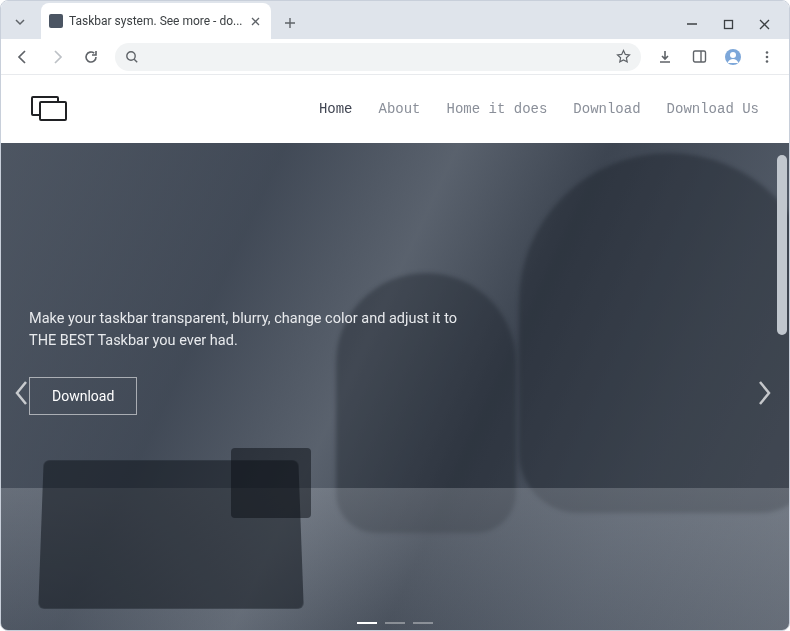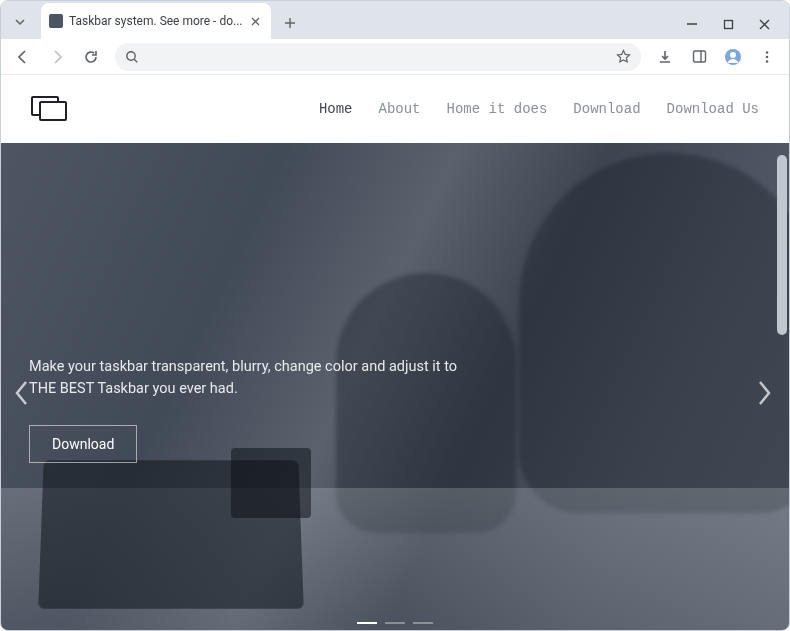--- a/index.html
+++ b/index.html
@@ -45,21 +45,21 @@
 
 .sil { position: absolute; background: rgba(20,26,34,0.35); border-radius: 50% 50% 40% 40%; filter: blur(2px); }
 .sil.p1 { width: 180px; height: 260px; left: 335px; top: 130px; border-radius: 90px 90px 40px 40px; }
 .sil.p2 { width: 300px; height: 360px; right: -30px; top: 10px; border-radius: 150px 150px 60px 60px; }
 .desk { position: absolute; left: 0; right: 0; bottom: 0; height: 150px; background: linear-gradient(rgba(200,205,212,0.25), rgba(200,205,212,0.08)); }
 .laptop { position: absolute; left: 40px; bottom: 30px; width: 260px; height: 150px; background: rgba(15,20,28,0.55); border-radius: 6px; transform: perspective(500px) rotateX(8deg); }
 .screen { position: absolute; left: 230px; bottom: 120px; width: 80px; height: 70px; background: rgba(10,14,20,0.5); border-radius: 4px; }
 
 .hero-content { position: absolute; left: 28px; top: 165px; right: 40px; color: #fff; }
 .hero-title { font-size: 40px; font-weight: 800; line-height: 1.1; letter-spacing: -0.5px; margin-bottom: 22px; }
-.hero-sub { font-size: 14.5px; line-height: 1.55; max-width: 430px; margin-bottom: 24px; color: #e8eaed; margin-top: 48px; }
+.hero-sub { font-size: 14.5px; line-height: 1.55; max-width: 430px; margin-bottom: 24px; color: #e8eaed; }
 .hero-btn { display: inline-block; padding: 10px 22px; border: 1px solid rgba(255,255,255,0.55); color: #fff; font-size: 14px; background: transparent; }
 
 .carousel-nav { position: absolute; top: 235px; width: 22px; height: 30px; color: rgba(255,255,255,0.7); font-size: 28px; display: flex; align-items: center; justify-content: center; }
 .cn-left { left: 10px; }
 .cn-right { right: 14px; }
 .dots { position: absolute; bottom: 14px; left: 50%; transform: translateX(-50%); display: flex; gap: 8px; }
 .dot { width: 20px; height: 2px; background: rgba(255,255,255,0.35); }
 .dot.active { background: #fff; }
 
 svg { display: block; }

